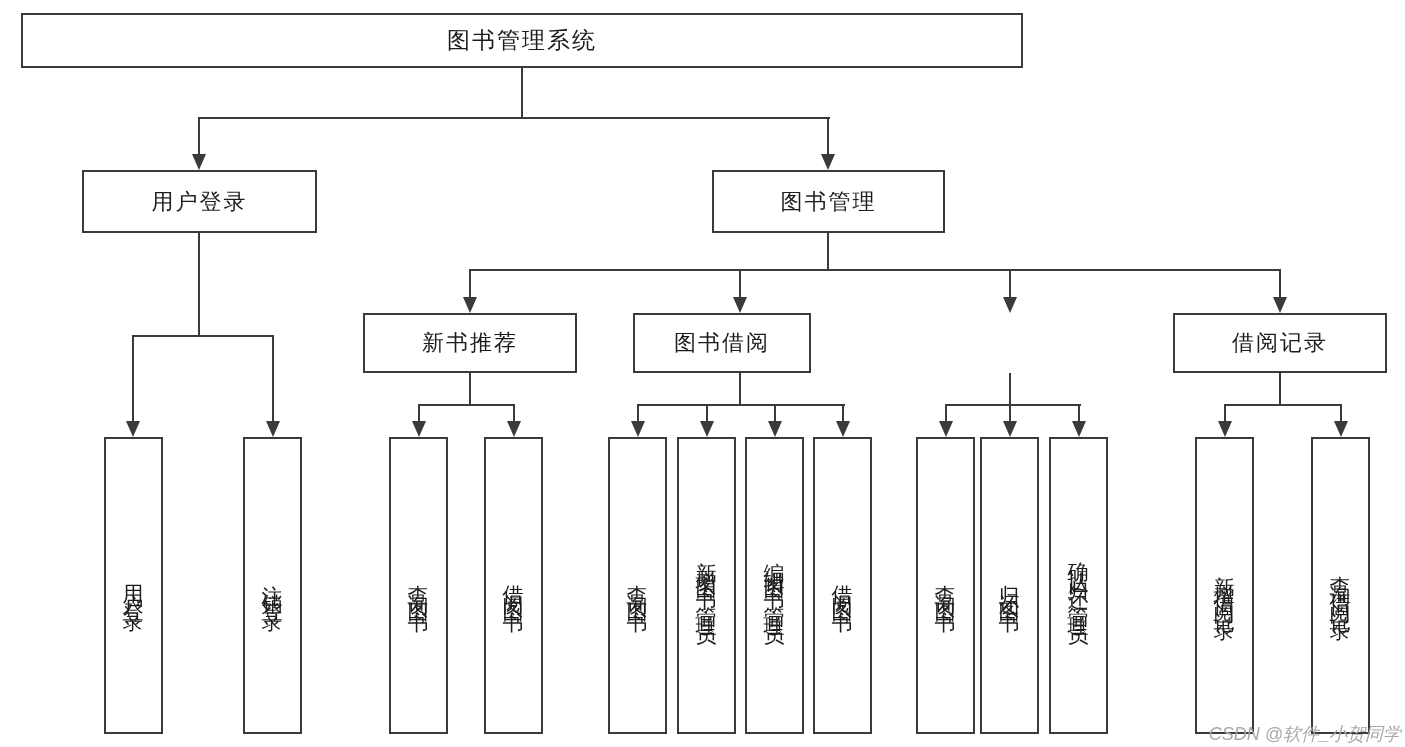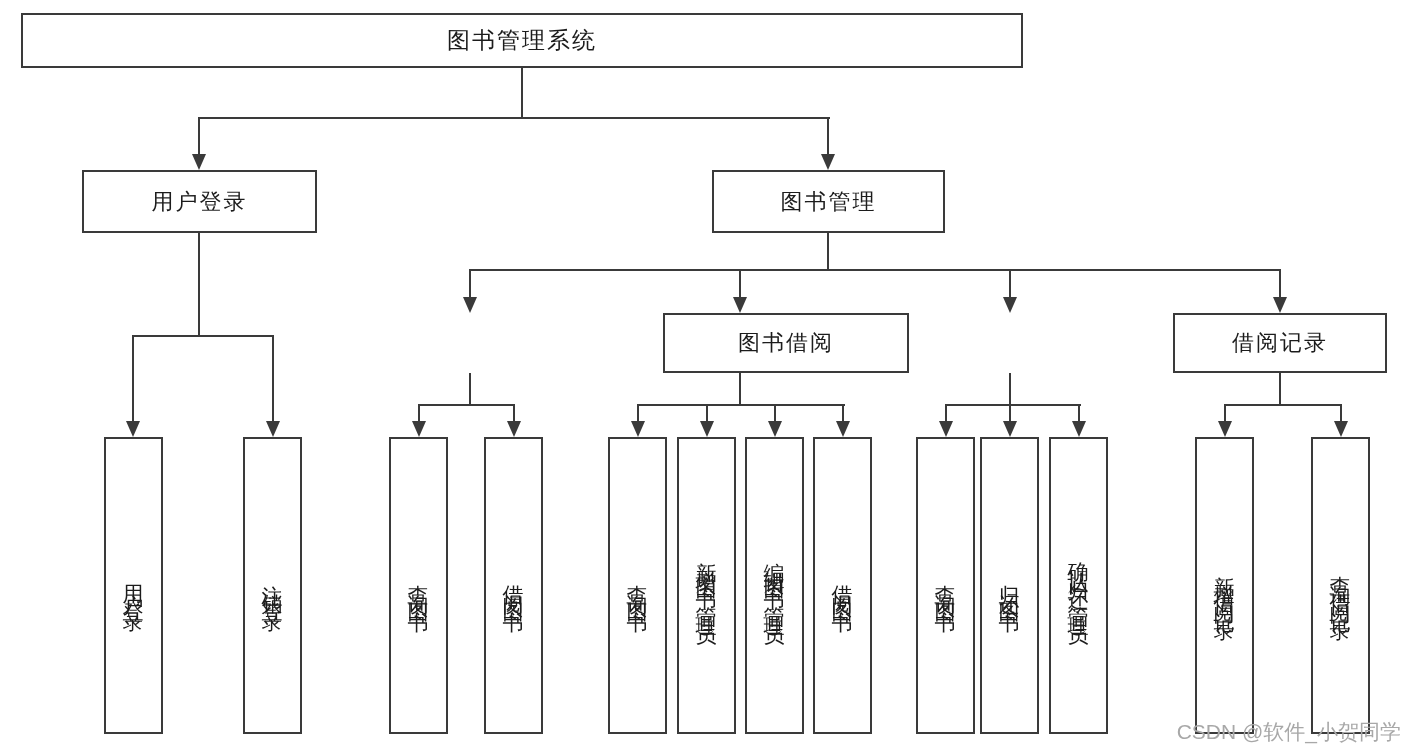--- a/index.html
+++ b/index.html
@@ -28,21 +28,21 @@
   .hline,.vline{position:absolute;background:var(--line);}
   .hline{height:2px;}
   .vline{width:2px;}
   .arrow{
     position:absolute;width:0;height:0;
     border-left:7px solid transparent;border-right:7px solid transparent;
     border-top:16px solid var(--line);
   }
   .watermark{
     position:absolute;right:4px;bottom:1px;color:var(--wm);
-    font-size:21px;white-space:nowrap;
+    font-size:18px;white-space:nowrap;font-style:italic;
   }
 </style>
 </head>
 <body>
 
 <div id="stage">
 
   <div class="box root-box" style="left:21px;top:13px;width:1002px;height:55px;">
     <span class="lbl">图书管理系统</span>
   </div>
@@ -72,21 +72,24 @@
   <div class="hline" style="left:469px;top:269px;width:812px;"></div>
   <div class="vline" style="left:469px;top:269px;height:30px;"></div>
   <div class="vline" style="left:739px;top:269px;height:30px;"></div>
   <div class="vline" style="left:1009px;top:269px;height:30px;"></div>
   <div class="vline" style="left:1279px;top:269px;height:30px;"></div>
   <div class="arrow" style="left:463px;top:297px;"></div>
   <div class="arrow" style="left:733px;top:297px;"></div>
   <div class="arrow" style="left:1003px;top:297px;"></div>
   <div class="arrow" style="left:1273px;top:297px;"></div>
 
-  <div class="box mid-box" style="left:633px;top:313px;width:246px;height:60px;margin-left:30px;">
+  <div class="box mid-box" style="left:363px;top:313px;width:214px;height:60px;">
+    <span class="lbl">新书推荐</span>
+  </div>
+  <div class="box mid-box" style="left:633px;top:313px;width:178px;height:60px;">
     <span class="lbl">图书借阅</span>
   </div>
   <div class="box mid-box" style="left:1173px;top:313px;width:214px;height:60px;">
     <span class="lbl">借阅记录</span>
   </div>
 
   <div class="vline" style="left:469px;top:373px;height:32px;"></div>
   <div class="hline" style="left:418px;top:404px;width:97px;"></div>
   <div class="vline" style="left:418px;top:404px;height:20px;"></div>
   <div class="vline" style="left:513px;top:404px;height:20px;"></div>

